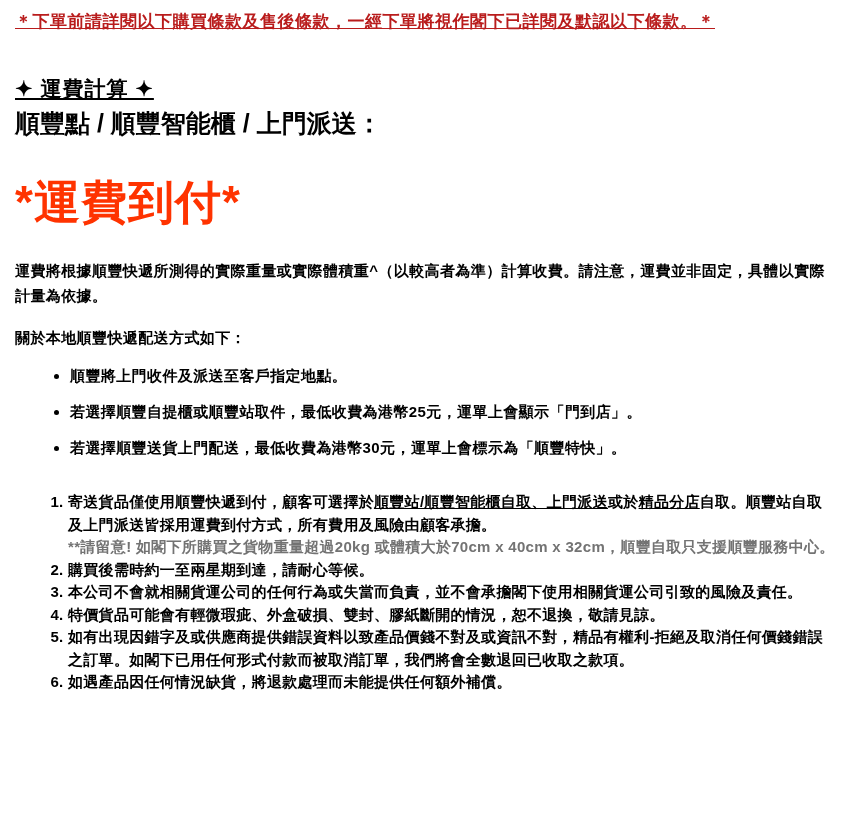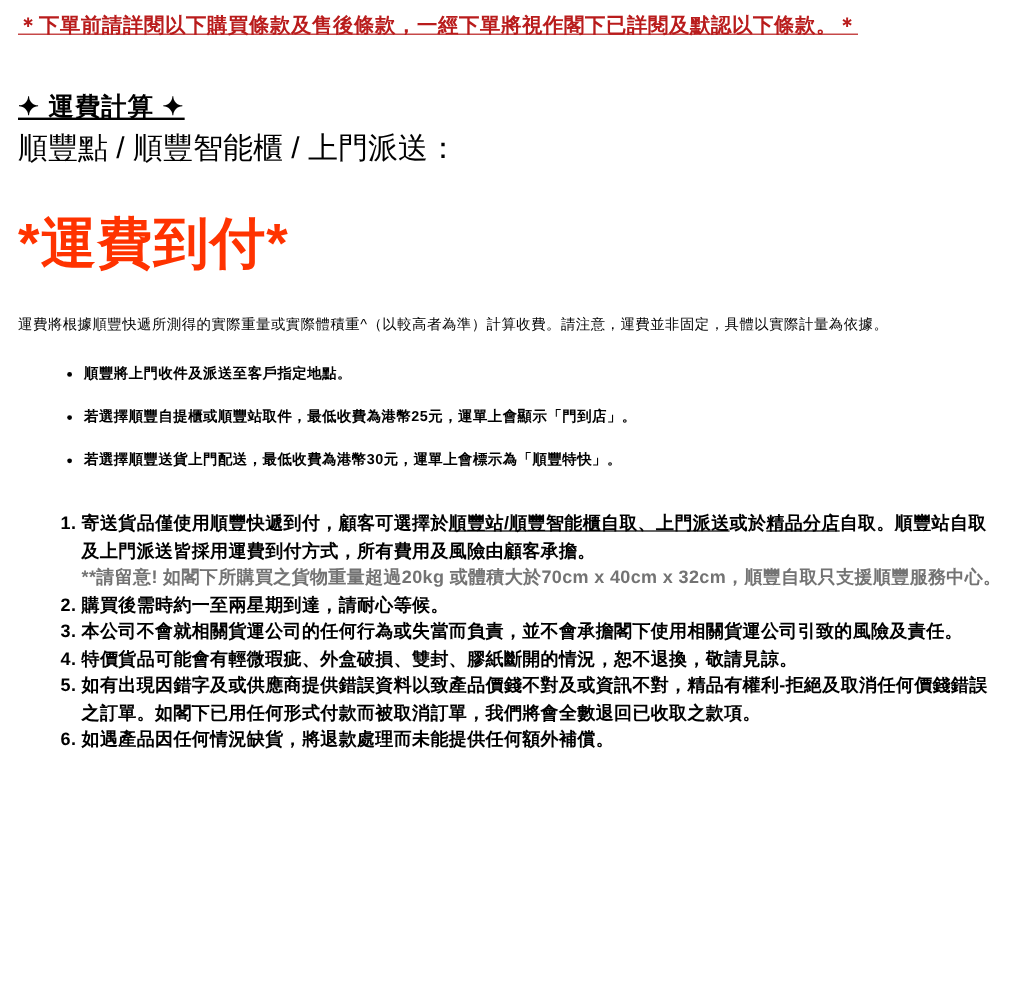--- a/index.html
+++ b/index.html
@@ -23,46 +23,46 @@
 
   .section-heading {
     font-size: 21px;
     font-weight: bold;
     text-decoration: underline;
     margin: 0 0 4px 0;
     letter-spacing: 1px;
   }
   .subheading {
     font-size: 25px;
-    font-weight: normal;
+    font-weight: bold;
     margin: 0 0 32px 0;
   }
   .highlight {
     color: #FF3300;
     font-size: 46px;
     font-weight: bold;
     margin: 0 0 24px 0;
     letter-spacing: 1px;
   }
 
   .body-bold {
-    font-size: 12px;
-    font-weight: normal;
+    font-size: 15px;
+    font-weight: bold;
     line-height: 25px;
     margin: 0 0 17px 0;
     letter-spacing: 0.4px;
   }
 
   ul.delivery {
     list-style: disc;
     margin: 0 0 32px 0;
     padding-left: 55px;
   }
   ul.delivery li {
-    font-size: 12px;
+    font-size: 15px;
     font-weight: bold;
     line-height: 22px;
     margin: 0 0 14px 0;
     letter-spacing: 0.4px;
   }
   ul.delivery li:last-child { margin-bottom: 0; }
 
   .fee-note {
     font-size: 15px;
     font-weight: normal;
@@ -108,20 +108,21 @@
   <p class="banner">＊下單前請詳閱以下購買條款及售後條款，一經下單將視作閣下已詳閱及默認以下條款。＊</p>
 
   <h2 class="section-heading">✦ 運費計算 ✦</h2>
 
   <h1 class="subheading">順豐點 / 順豐智能櫃 / 上門派送：</h1>
 
   <div class="highlight">*運費到付*</div>
 
   <p class="body-bold">運費將根據順豐快遞所測得的實際重量或實際體積重^（以較高者為準）計算收費。請注意，運費並非固定，具體以實際計量為依據。</p>
 
+  <p class="body-bold" style="margin-bottom:15px;">關於本地順豐快遞配送方式如下：</p>
 
   <ul class="delivery">
     <li>順豐將上門收件及派送至客戶指定地點。</li>
     <li>若選擇順豐自提櫃或順豐站取件，最低收費為港幣25元，運單上會顯示「門到店」。</li>
     <li>若選擇順豐送貨上門配送，最低收費為港幣30元，運單上會標示為「順豐特快」。</li>
   </ul>
 
 
 
 

